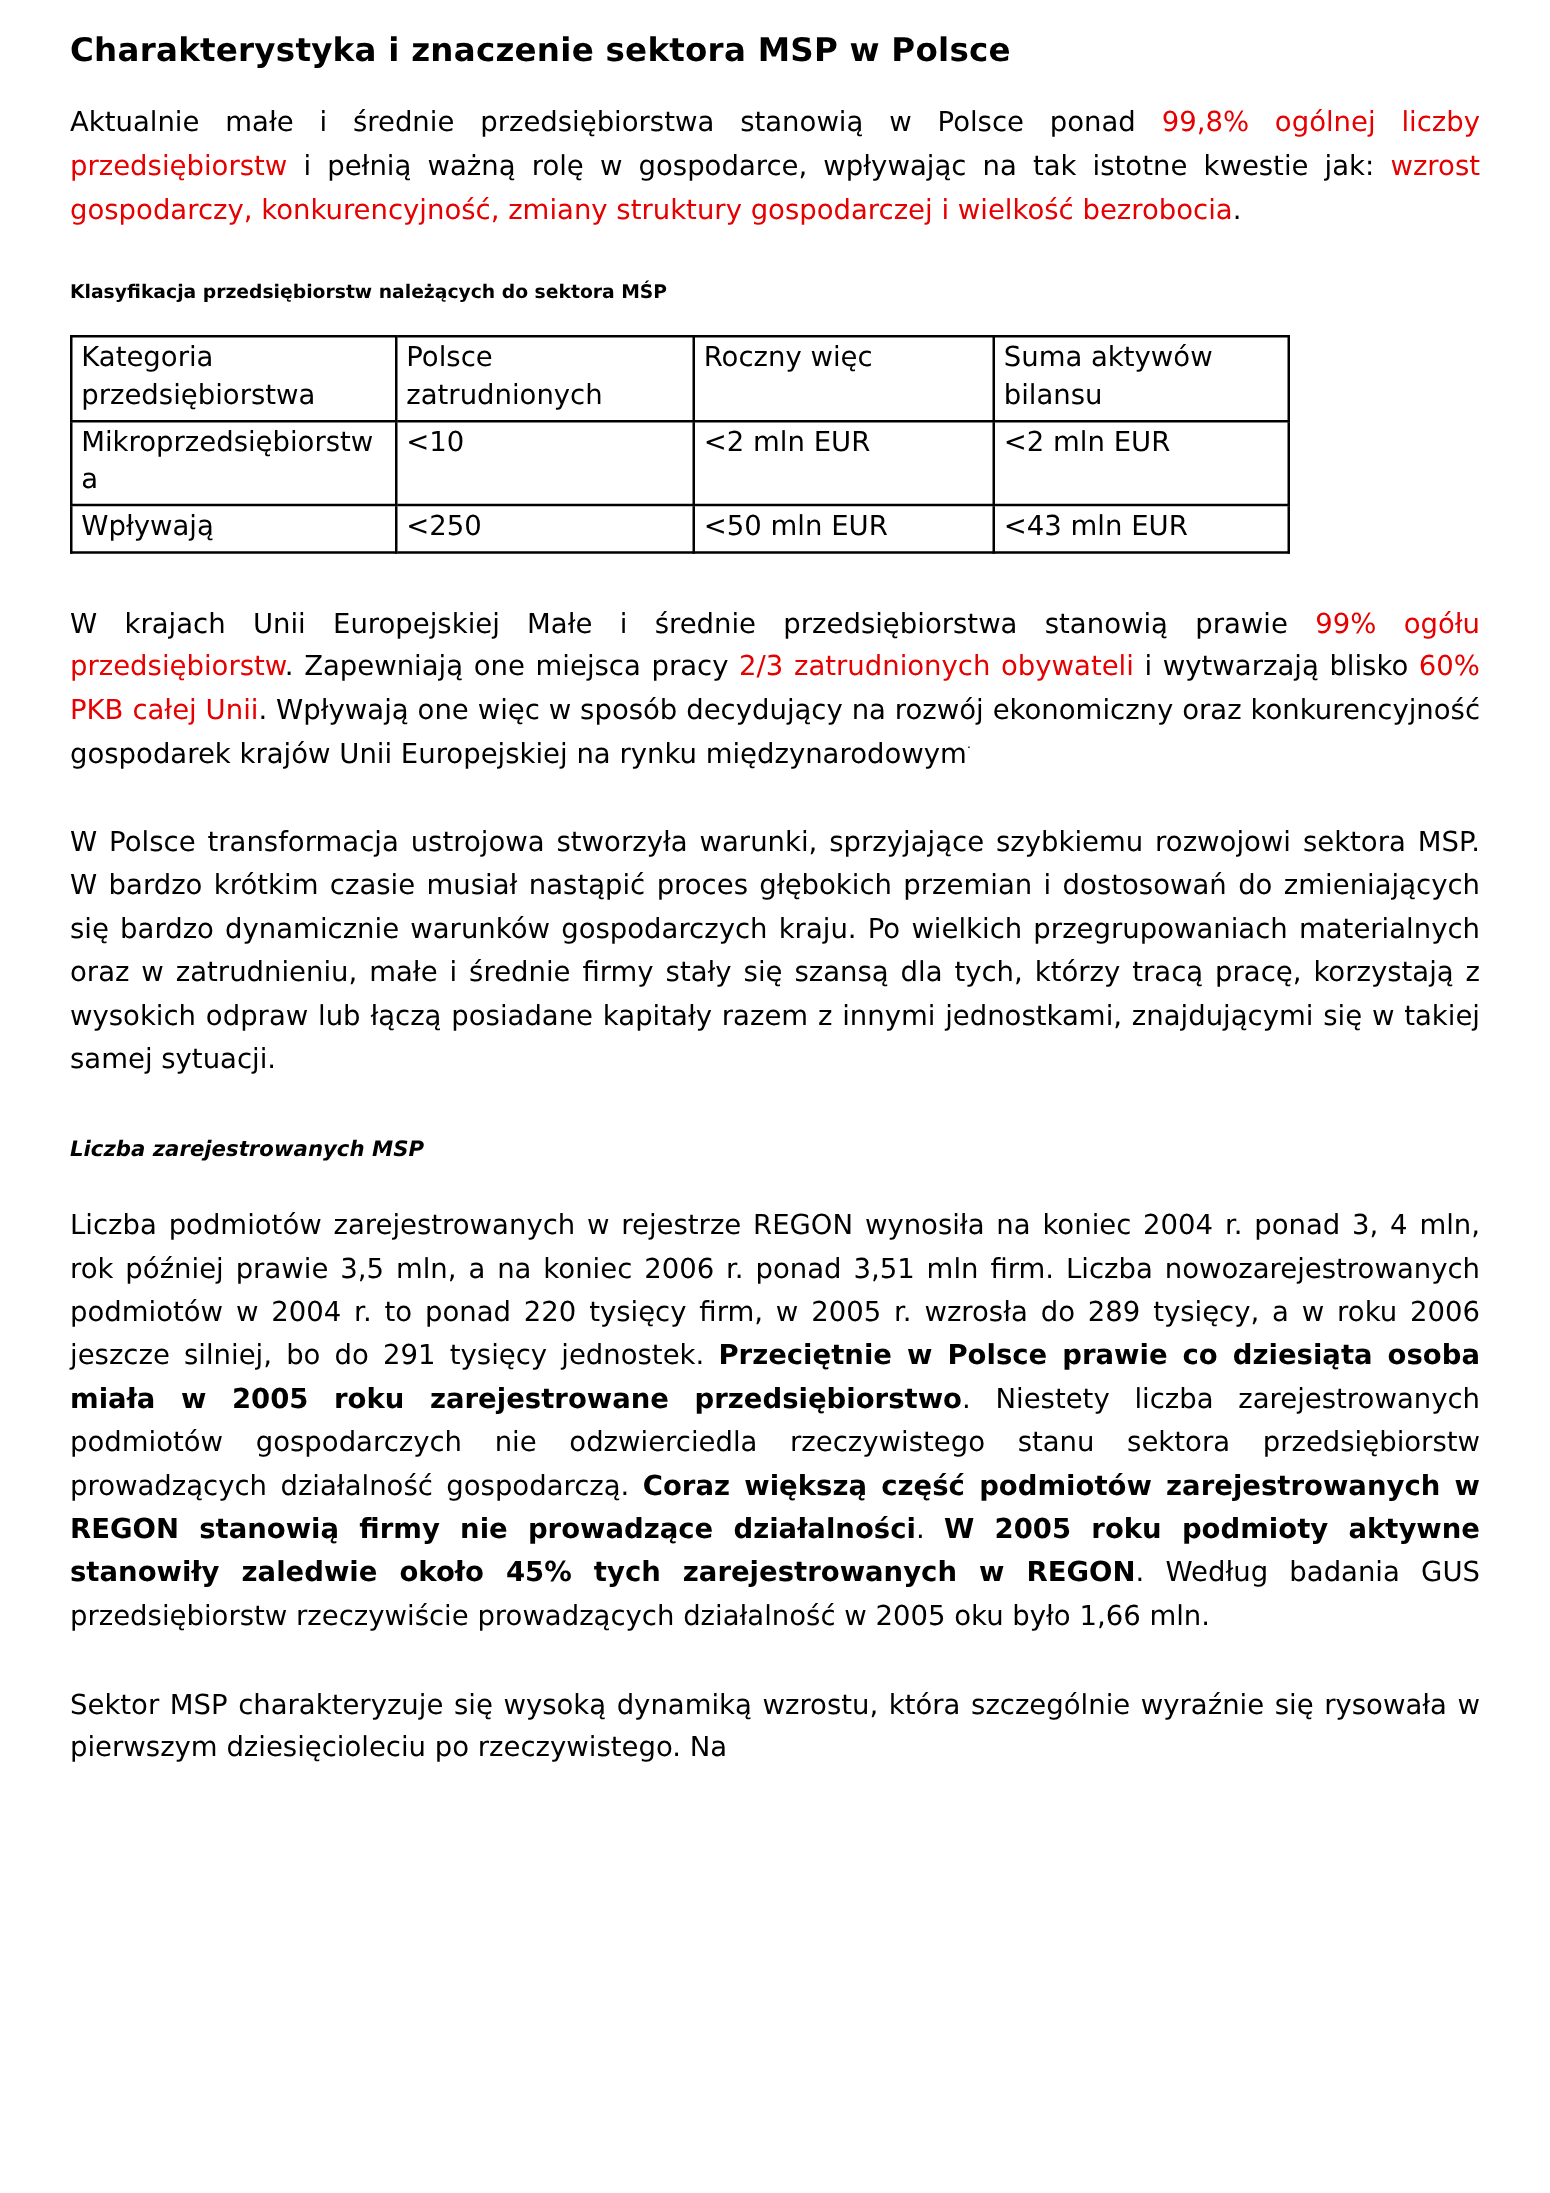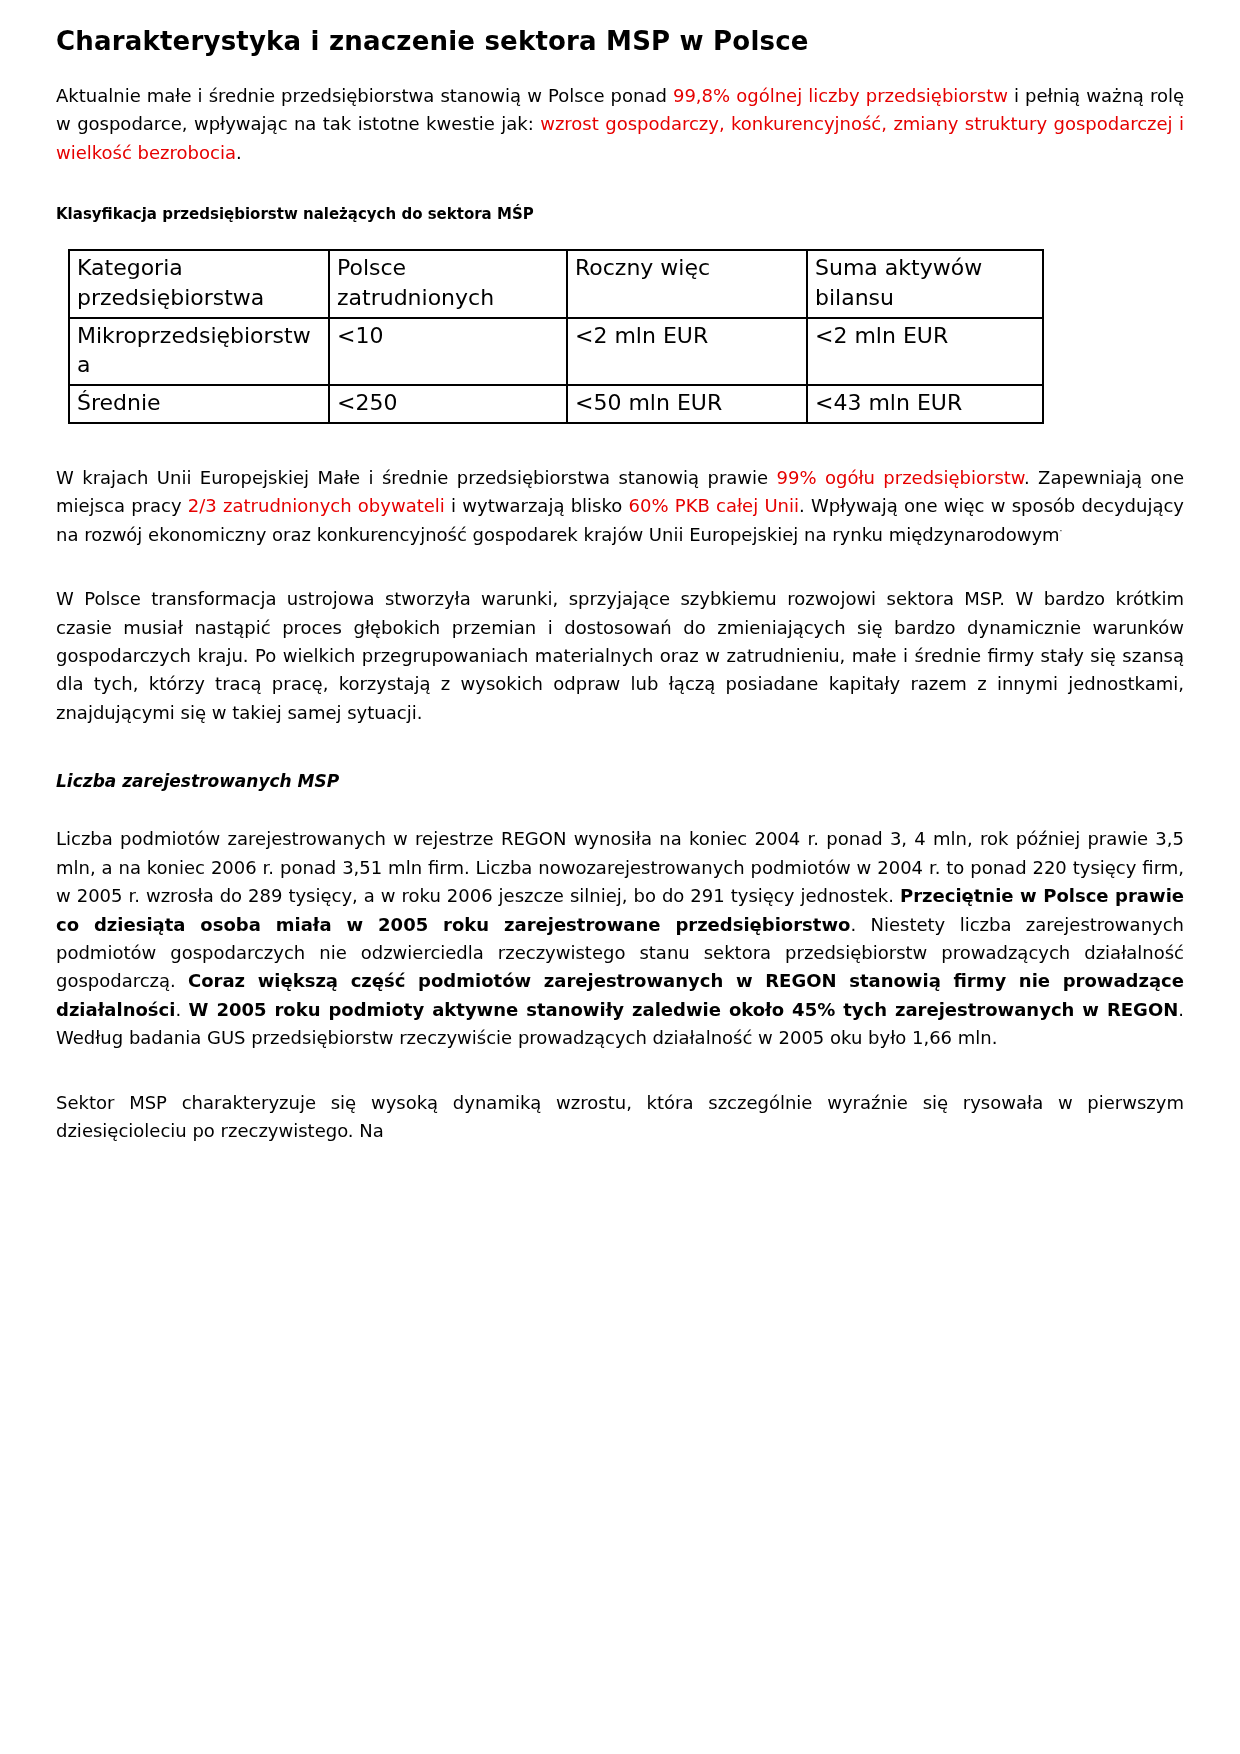--- a/index.html
+++ b/index.html
@@ -16,39 +16,39 @@
     color: var(--text, #000000);
     font-family: "DejaVu Sans", "Liberation Sans", sans-serif;
   }
   h1.doc-title {
     font-size: 26px;
     font-weight: bold;
     margin: 0 0 26px 0;
     letter-spacing: 0.2px;
   }
   p.body-text {
-    font-size: 18px;
+    font-size: 22px;
     line-height: 1.58;
     text-align: justify;
     margin: 0 0 36px 0;
   }
   h2.table-heading {
     font-size: 15px;
     font-weight: bold;
     margin: 38px 0 26px 0;
   }
   h2.section-heading {
     font-size: 17px;
     font-weight: bold;
     font-style: italic;
     margin: 44px 0 34px 0;
   }
   table.classification-table {
     border-collapse: collapse;
-    margin: 0 0 40px 12px;
+    margin: 0 0 40px 0;
     table-layout: fixed;
     width: 974px;
     padding-left: 36px;
   }
   table.classification-table th,
   table.classification-table td {
     border: 2px solid #000000;
     font-size: 22px;
     font-weight: normal;
     text-align: left;
@@ -93,21 +93,21 @@
         </tr>
       </thead>
       <tbody>
         <tr>
           <td>Mikroprzedsiębiorstwa</td>
           <td>&lt;10</td>
           <td>&lt;2 mln EUR</td>
           <td>&lt;2 mln EUR</td>
         </tr>
         <tr>
-          <td>Średnie</td>
+          <td>Wpływają</td>
           <td>&lt;250</td>
           <td>&lt;50 mln EUR</td>
           <td>&lt;43 mln EUR</td>
         </tr>
       </tbody>
     </table>
 
   <p class="body-text"><span class="seg-n">W krajach Unii Europejskiej Małe i średnie przedsiębiorstwa stanowią prawie </span><span class="seg-r">99% ogółu przedsiębiorstw</span><span class="seg-n">. Zapewniają one miejsca pracy </span><span class="seg-r">2/3 zatrudnionych obywateli</span><span class="seg-n"> i wytwarzają blisko </span><span class="seg-r">60% PKB całej Unii</span><span class="seg-n">. Wpływają one więc w sposób decydujący na rozwój ekonomiczny oraz konkurencyjność gospodarek krajów Unii Europejskiej na rynku międzynarodowym</span><span class="seg-sup">·</span></p>
 
   <p class="body-text">W Polsce transformacja ustrojowa stworzyła warunki, sprzyjające szybkiemu rozwojowi sektora MSP. W bardzo krótkim czasie musiał nastąpić proces głębokich przemian i dostosowań do zmieniających się bardzo dynamicznie warunków gospodarczych kraju. Po wielkich przegrupowaniach materialnych oraz w zatrudnieniu, małe i średnie firmy stały się szansą dla tych, którzy tracą pracę, korzystają z wysokich odpraw lub łączą posiadane kapitały razem z innymi jednostkami, znajdującymi się w takiej samej sytuacji.</p>

